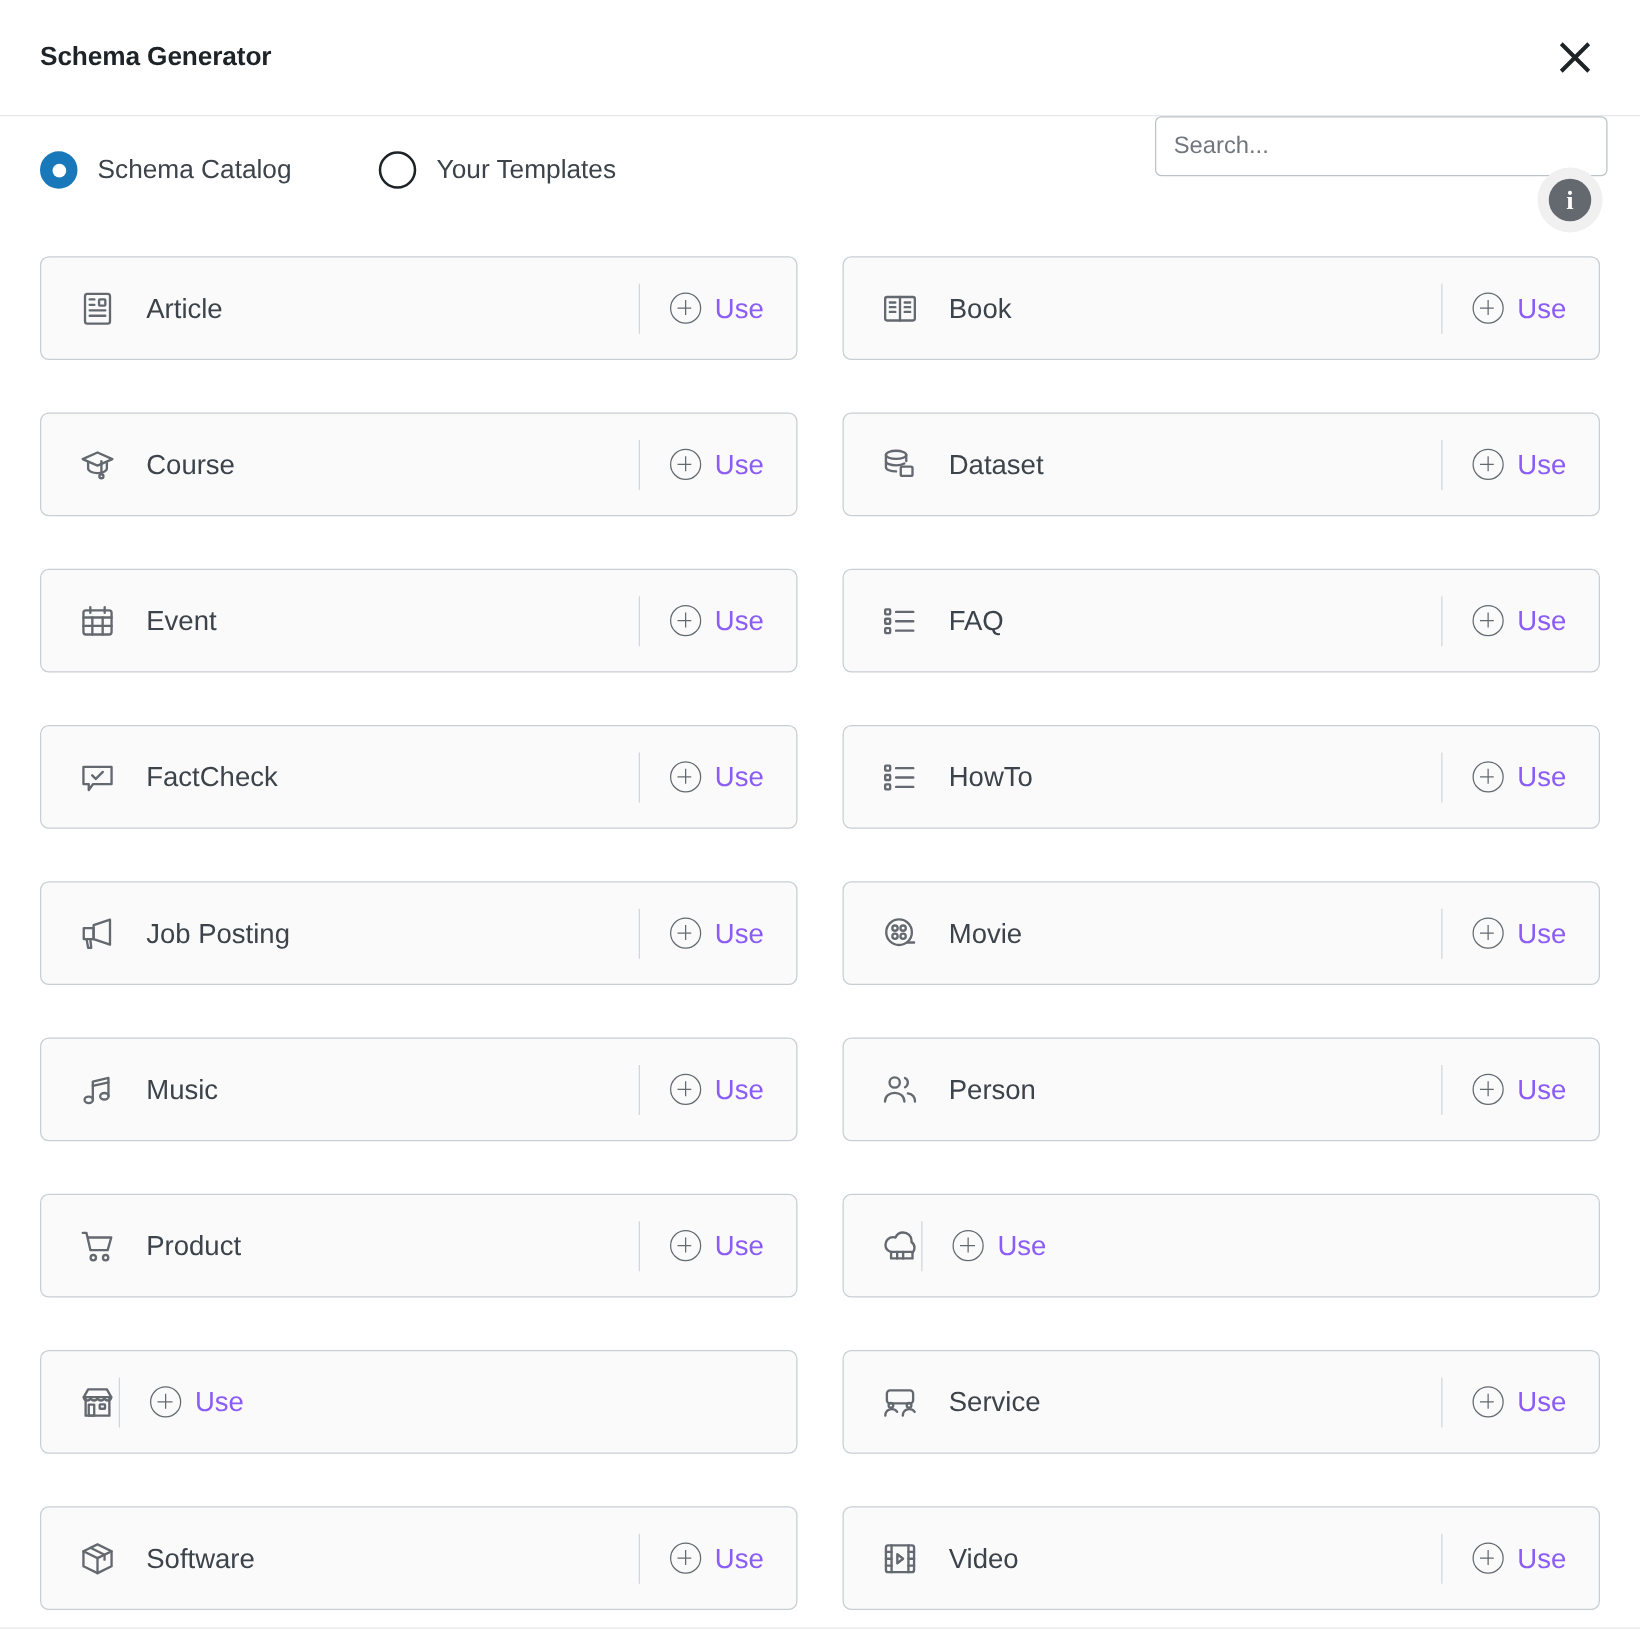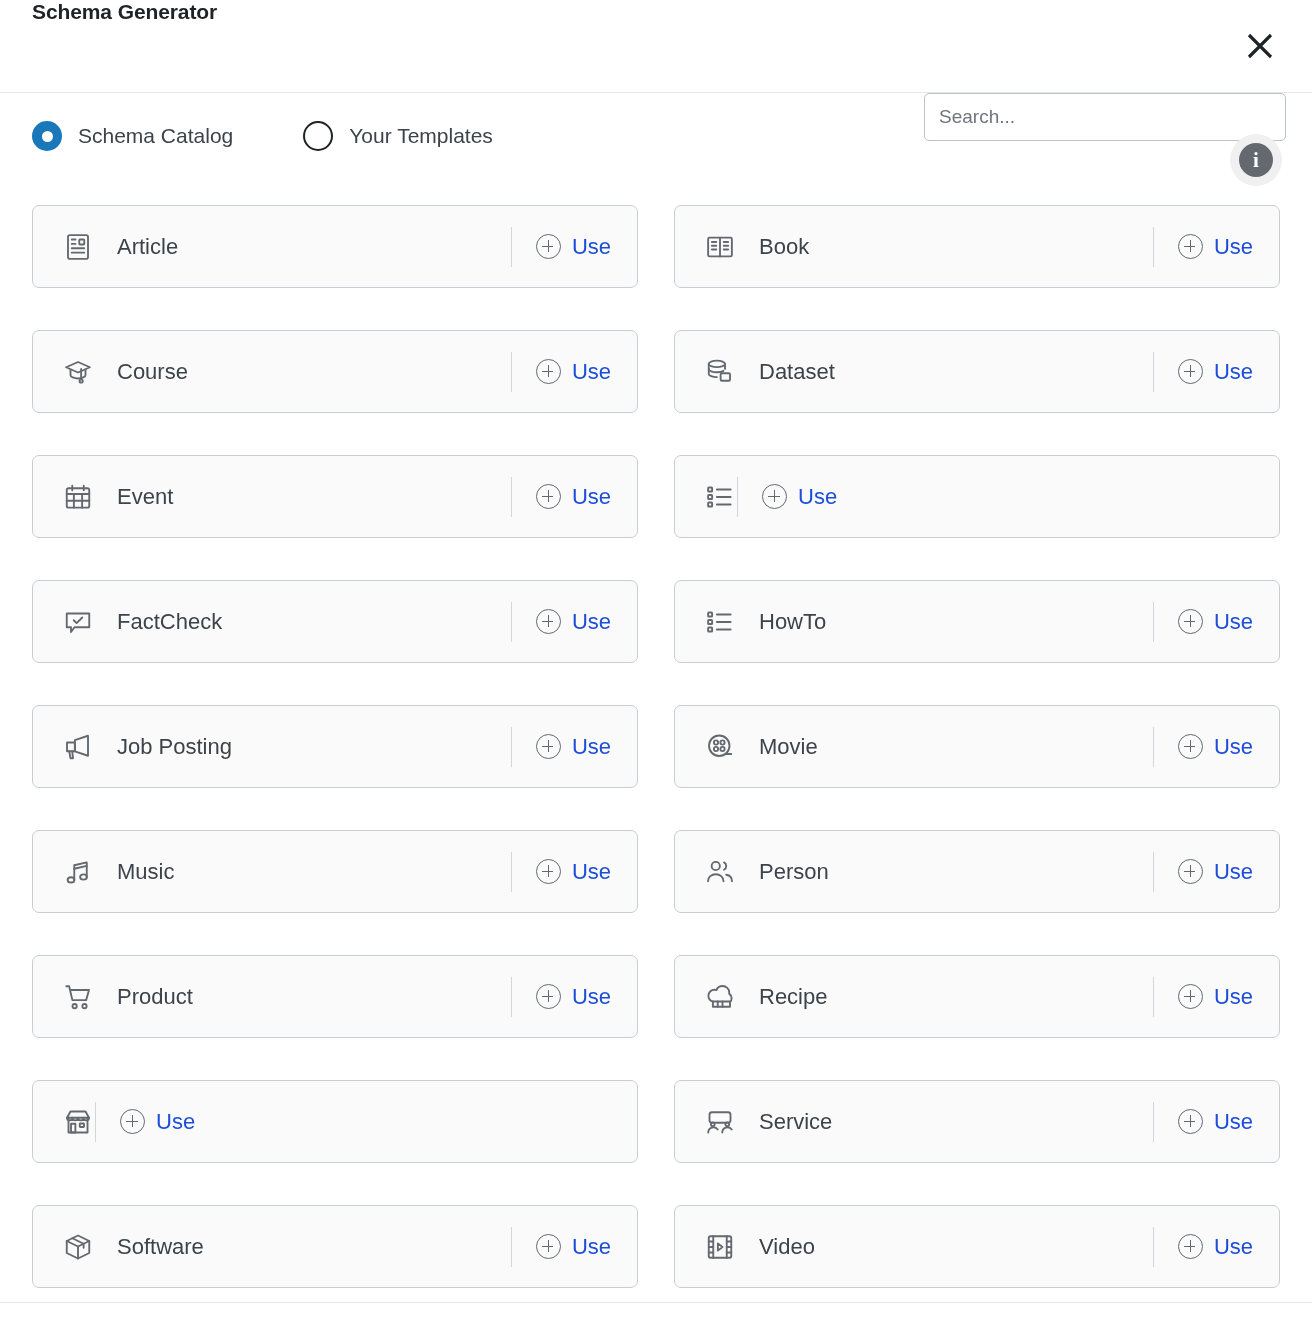--- a/index.html
+++ b/index.html
@@ -17,21 +17,21 @@
     background: #ffffff;
     overflow: hidden;
   }
 
   
   .modal-header {
     position: relative;
     height: 92px;
     padding: 0 32px;
     display: flex;
-    align-items: flex-start;
+    align-items: center;
   }
   .modal-title {
     font-size: 21px;
     font-weight: bold;
     color: #1d2327;
     letter-spacing: -0.1px;
   }
   .close-btn {
     position: absolute;
     right: 28px;
@@ -218,21 +218,21 @@
     width: 1.6px; height: 11.6px;
     margin-left: -0.8px;
   }
   .plus-circle::after {
     top: 50%; left: 5px;
     height: 1.6px; width: 11.6px;
     margin-top: -0.8px;
   }
   .use-text {
     font-size: 22px;
-    color: #1d4ed8;
+    color: #8b5cf6;
   }
 
   .footer-strip {
     position: absolute;
     left: 0; right: 0; bottom: 0;
     height: 16px;
     background: #ffffff;
     border-top: 1px solid #e6e7e9;
   }
 </style>
@@ -357,20 +357,21 @@
       </div>
       <div class="schema-card">
         <span class="card-icon">
           <svg width="30" height="30" viewBox="0 0 24 24" fill="none" stroke="currentColor" stroke-width="1.5" stroke-linecap="round" stroke-linejoin="round">
             <rect x="2.5" y="4.4" width="3.2" height="3.2" rx="0.5"></rect>
             <rect x="2.5" y="10.4" width="3.2" height="3.2" rx="0.5"></rect>
             <rect x="2.5" y="16.4" width="3.2" height="3.2" rx="0.5"></rect>
             <path d="M9.5 6h11M9.5 12h11M9.5 18h11"></path>
           </svg>
         </span>
+        <span class="card-label">FAQ</span>
         <span class="card-divider"></span>
         <button class="use-btn">
           <span class="plus-circle"></span>
           <span class="use-text">Use</span>
         </button>
       </div>
       <div class="schema-card">
         <span class="card-icon">
           <svg width="30" height="30" viewBox="0 0 24 24" fill="none" stroke="currentColor" stroke-width="1.5" stroke-linecap="round" stroke-linejoin="round">
             <path d="M3 5.2h18v11H9.2L6.4 20v-3.8H3z"></path>
@@ -481,21 +482,20 @@
         </button>
       </div>
       <div class="schema-card">
         <span class="card-icon">
           <svg width="30" height="30" viewBox="0 0 24 24" fill="none" stroke="currentColor" stroke-width="1.5" stroke-linecap="round" stroke-linejoin="round">
             <path d="M6.3 15.6c-2.1-.6-3.6-2.4-3.6-4.6 0-2.7 2.2-4.8 4.9-4.8.5 0 1 .08 1.5.23C9.9 4.5 11.8 3.2 14 3.2c3 0 5.4 2.3 5.4 5.2 0 .3-.02.6-.07.9 1.2.85 1.97 2.2 1.97 3.7 0 1.2-.5 2.3-1.3 3.1"></path>
             <path d="M6.3 15.6h13.7v4.2H6.3z"></path>
             <path d="M10.2 15.6v4.2M14 15.6v4.2"></path>
           </svg>
         </span>
-        <span class="card-label">Recipe</span>
         <span class="card-divider"></span>
         <button class="use-btn">
           <span class="plus-circle"></span>
           <span class="use-text">Use</span>
         </button>
       </div>
       <div class="schema-card">
         <span class="card-icon">
           <svg width="30" height="30" viewBox="0 0 24 24" fill="none" stroke="currentColor" stroke-width="1.5" stroke-linecap="round" stroke-linejoin="round">
             <path d="M3.2 8.6 6 3.6h12l2.8 5z"></path>

